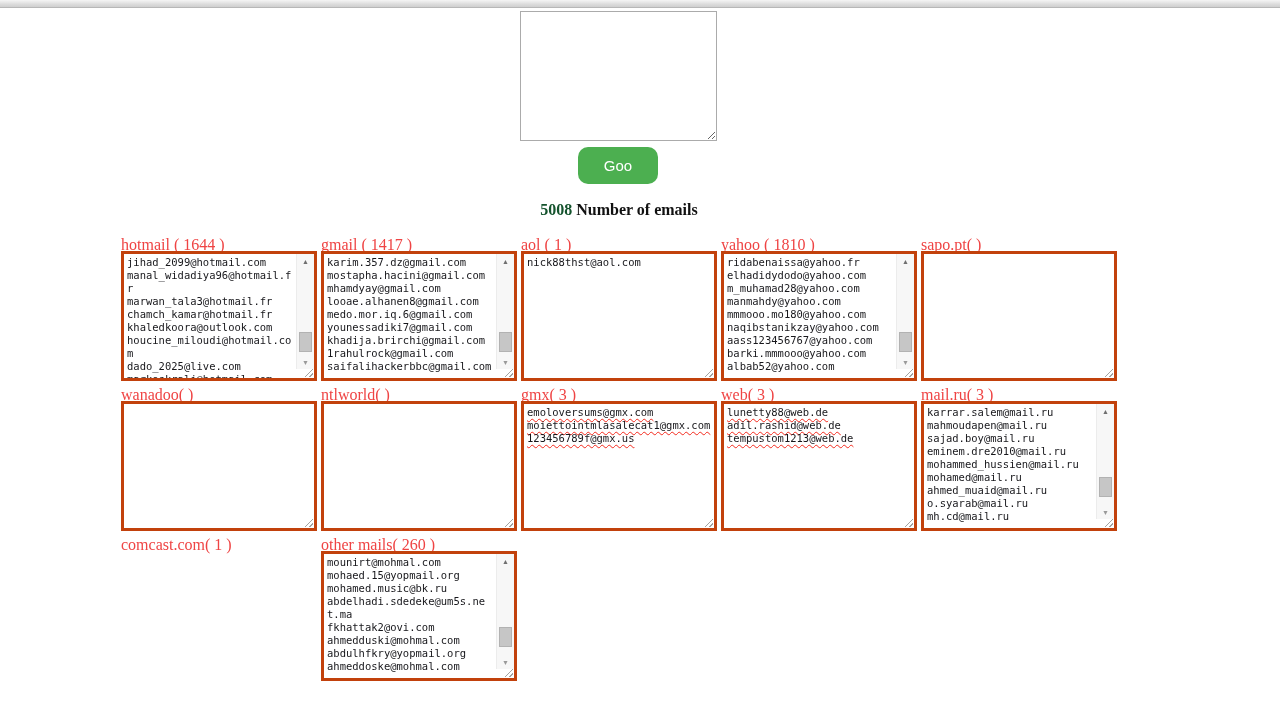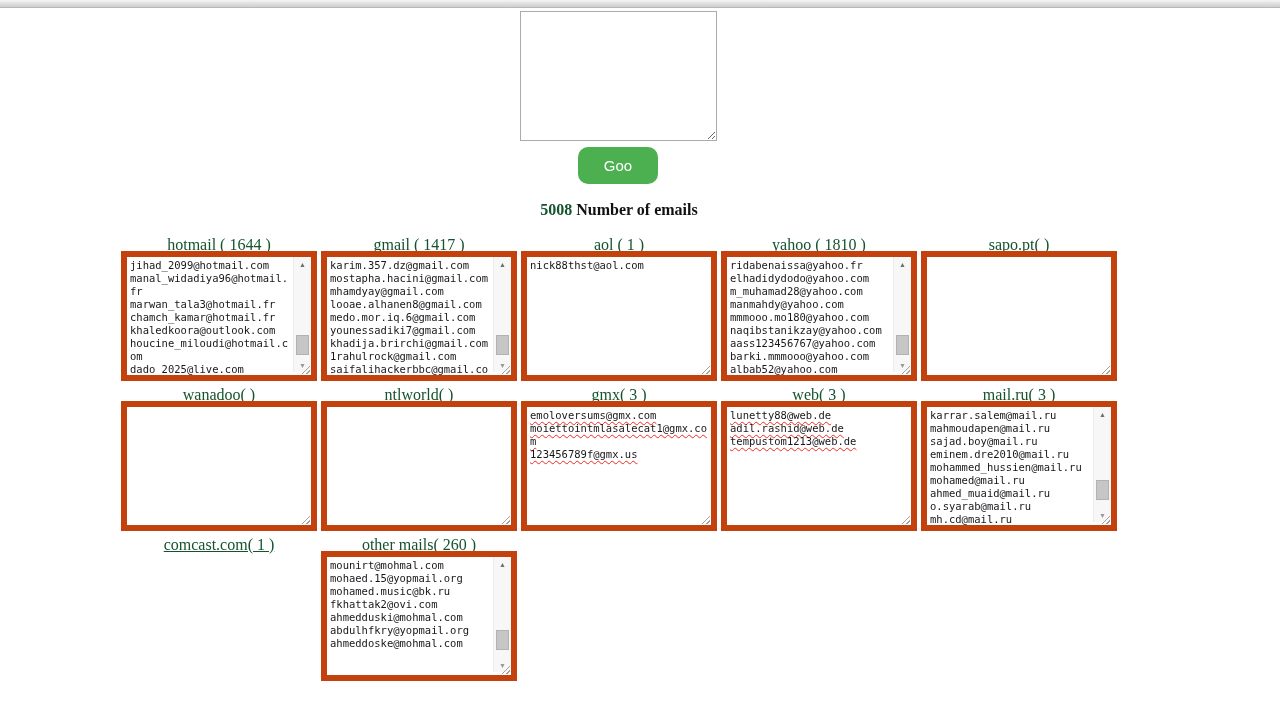--- a/index.html
+++ b/index.html
@@ -18,24 +18,24 @@
     background:#4caf50;color:#fff;border:none;border-radius:10px;
     font:15px "Liberation Sans",sans-serif;cursor:pointer;}
 
   .summary{position:absolute;left:121px;top:201px;width:996px;height:18px;
     text-align:center;font:bold 16px "Liberation Serif",serif;color:#111;}
   .summary .count{color:#14532d;margin-right:4px;}
 
   .grid{position:absolute;left:121px;top:236px;width:1010px;}
   .g-row{display:flex;}
   .cell{width:200px;margin-bottom:5px;}
-  .hdr{width:196px;height:15px;line-height:15px;text-align:center;
-    font:16px "Liberation Serif",serif;color:#14532d;white-space:nowrap;text-decoration:underline;}
+  .hdr{width:196px;height:15px;line-height:15px;text-align:left;
+    font:16px "Liberation Serif",serif;color:#ef4444;white-space:nowrap;}
   .box{position:relative;width:196px;height:130px;box-sizing:border-box;
-    border:6px solid #c2410c;background:#fff;overflow:hidden;}
+    border:3px solid #c2410c;background:#fff;overflow:hidden;}
   .lines{position:absolute;left:0;top:0;right:0;bottom:0;padding:2px 2px 2px 3px;
     font:10.5px/13px "DejaVu Sans Mono",monospace;color:#17171b;overflow:hidden;}
   .box.with-sb .lines{right:18px;}
   .em{word-break:break-all;}
   .em.squig{text-decoration:underline;text-decoration-style:wavy;
     text-decoration-color:#f32a1d;text-decoration-thickness:1px;
     text-underline-offset:2px;}
 
   .sb{position:absolute;top:0;right:0;width:17px;height:115px;
     background:#f7f7f7;border-left:1px solid #ececec;}
@@ -213,20 +213,21 @@
       <div class="cell">
         <div class="hdr">comcast.com( 1 )</div>
       </div>
       <div class="cell">
         <div class="hdr">other mails( 260 )</div>
         <div class="box with-sb">
           <div class="lines">
             <div class="em">mounirt@mohmal.com</div>
             <div class="em">mohaed.15@yopmail.org</div>
             <div class="em">mohamed.music@bk.ru</div>
+            <div class="em">abdelhadi.sdedeke@um5s.net.ma</div>
             <div class="em">fkhattak2@ovi.com</div>
             <div class="em">ahmedduski@mohmal.com</div>
             <div class="em">abdulhfkry@yopmail.org</div>
             <div class="em">ahmeddoske@mohmal.com</div>
           </div>
           <div class="sb">
             <div class="sb-btn up">▲</div>
             <div class="sb-thumb" style="top: 72.96px;"></div>
             <div class="sb-btn down">▼</div>
           </div>

